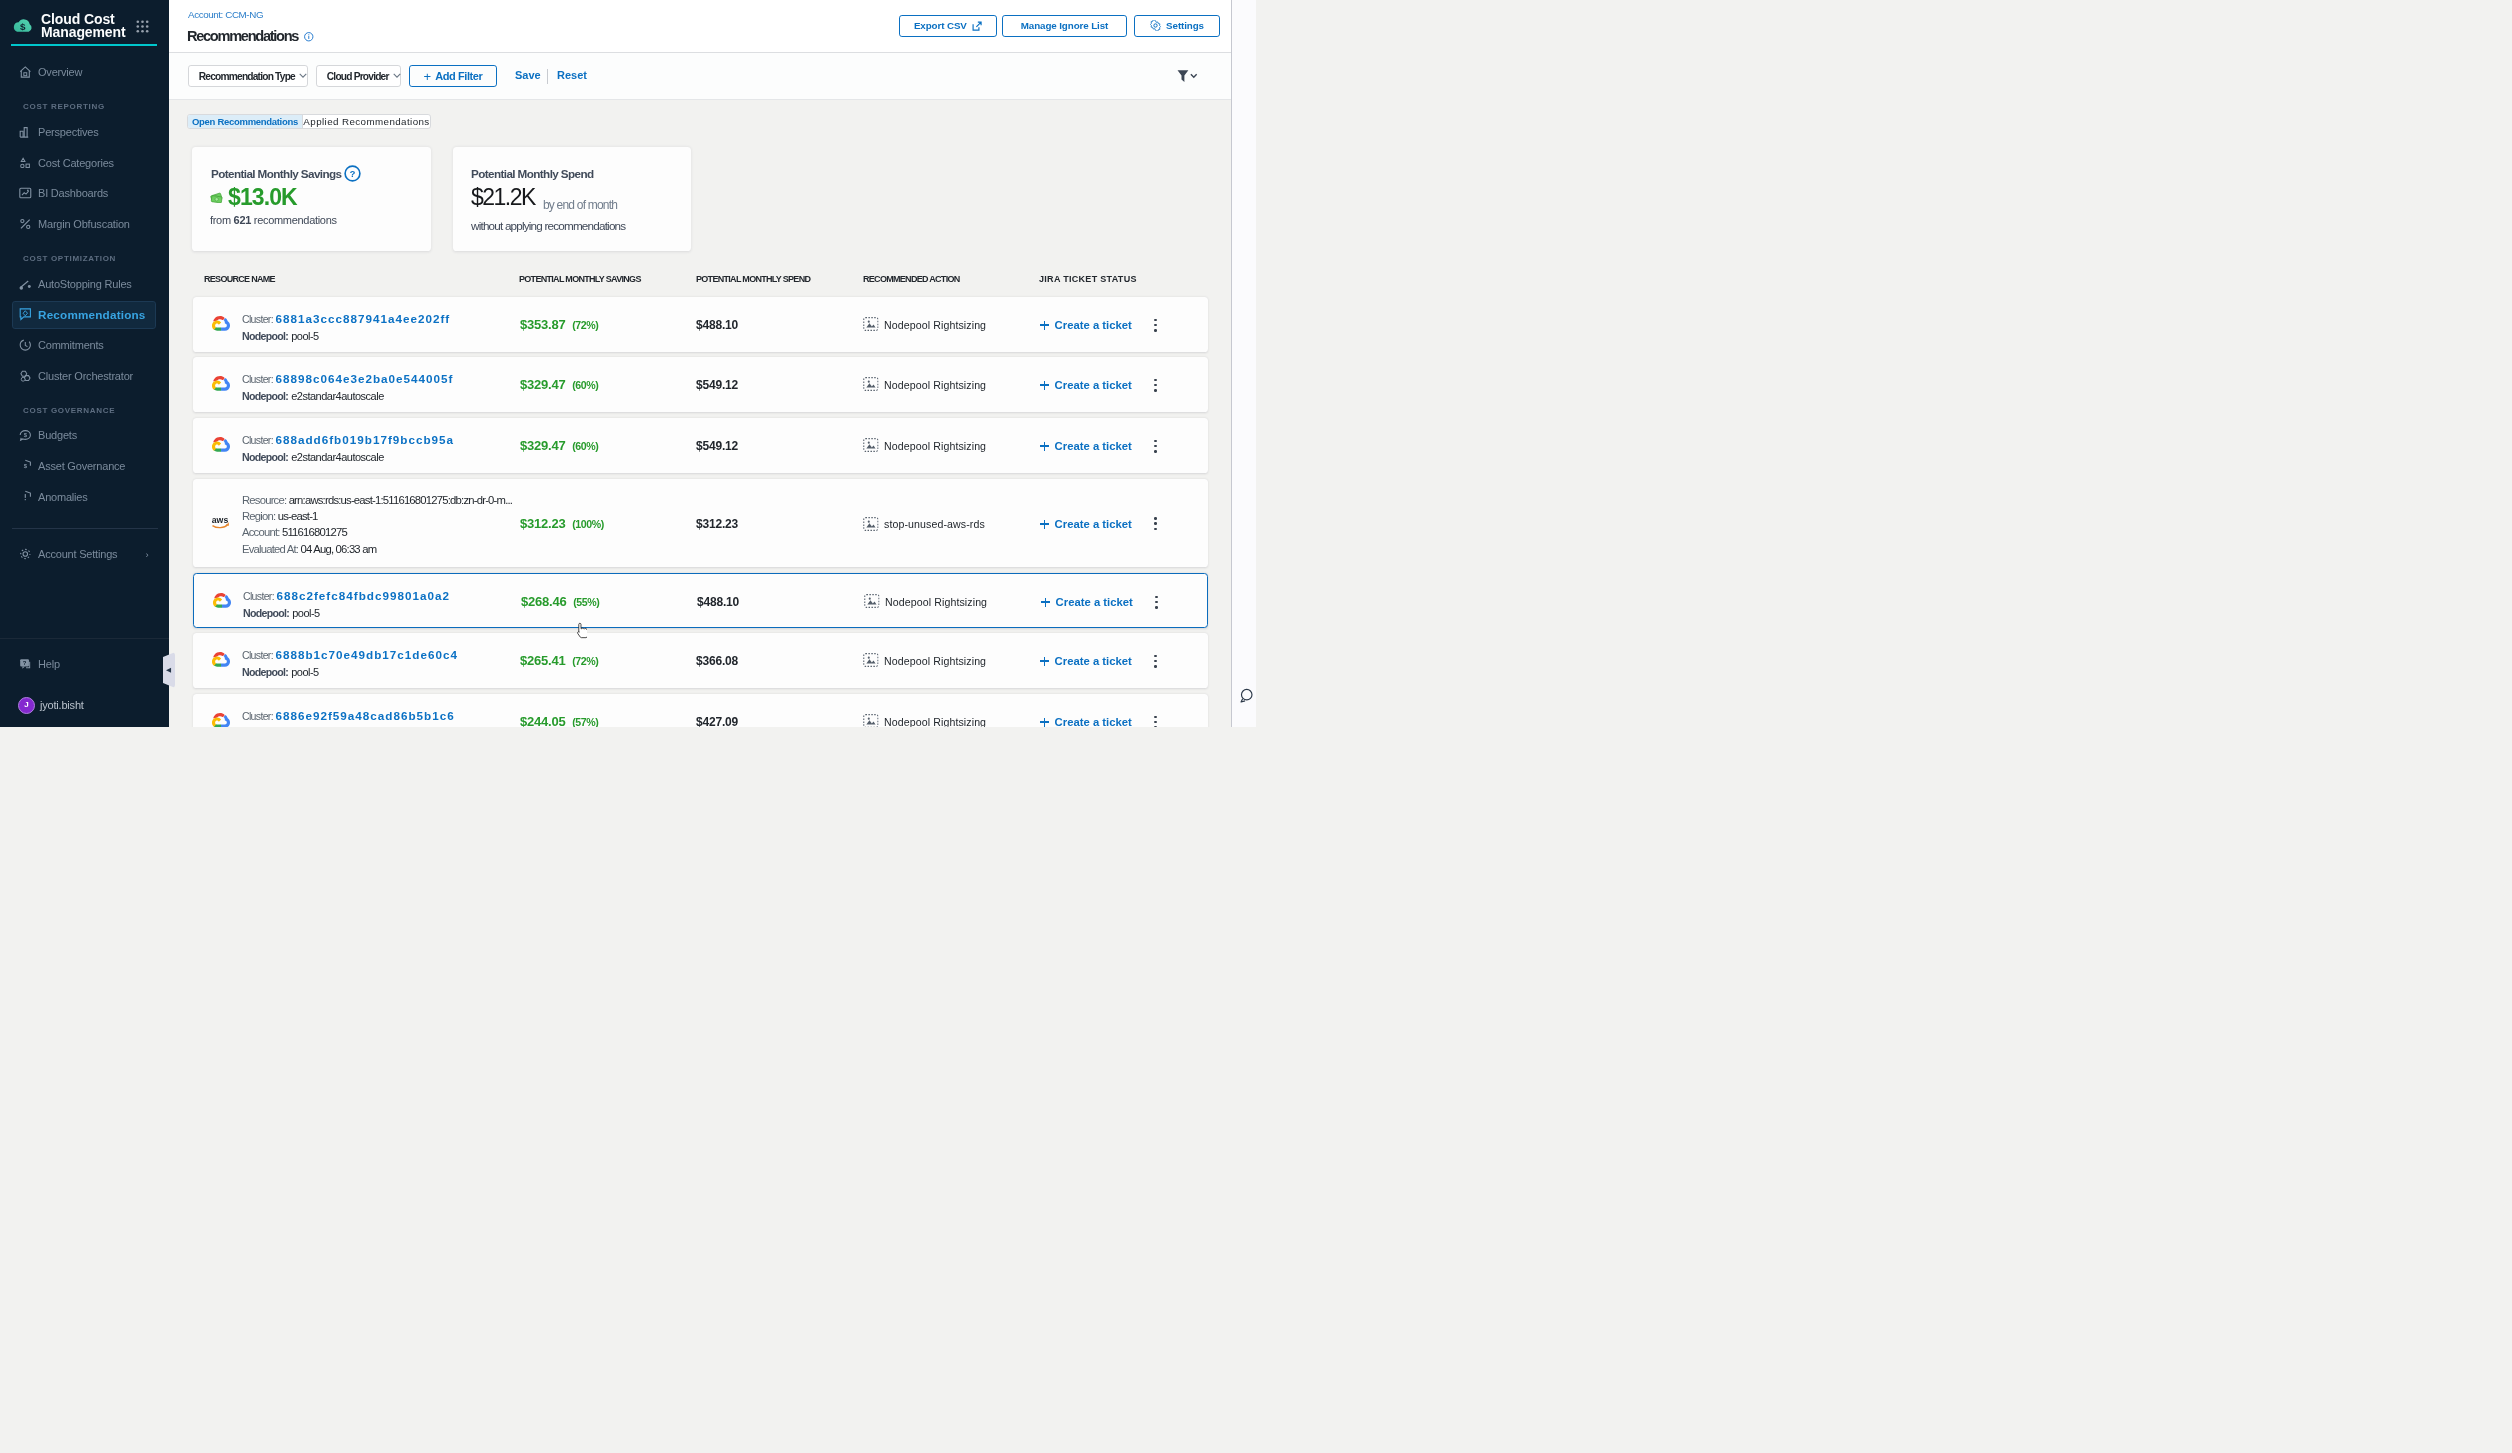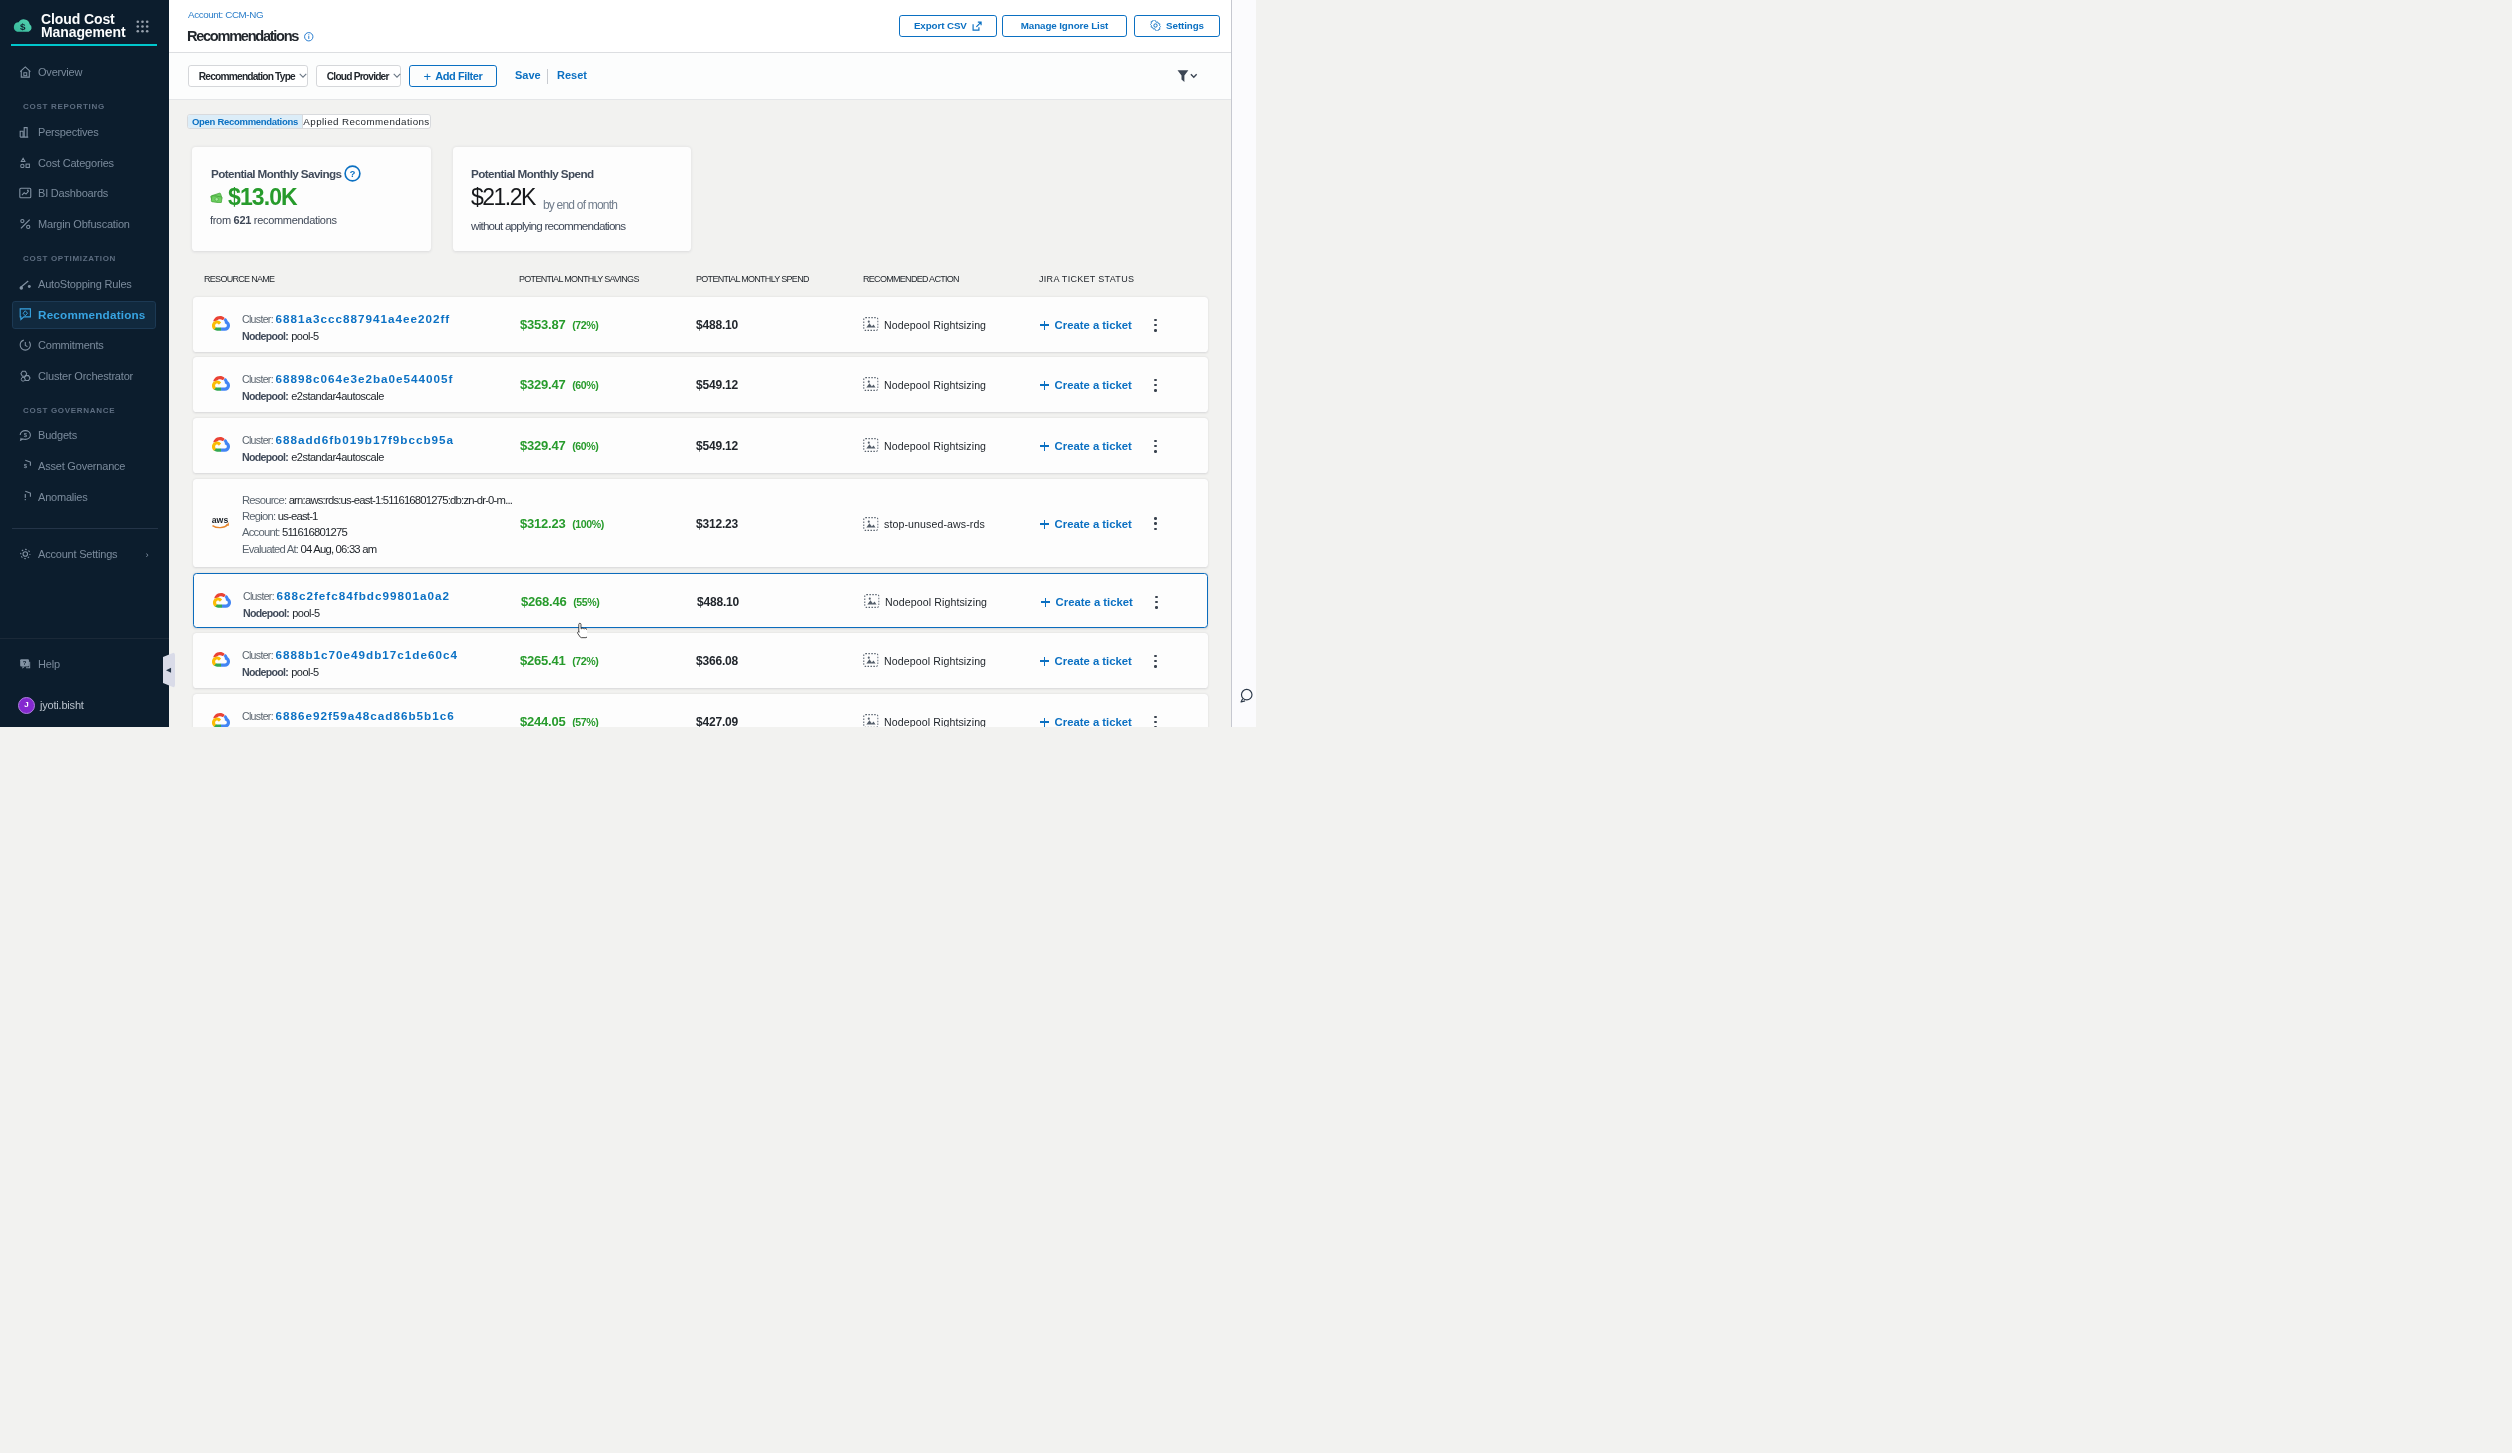--- a/index.html
+++ b/index.html
@@ -39,21 +39,21 @@
 
 #tabs { position:absolute; left:187px; top:114px; width:244px; height:15px; background:#fff; border:0.7px solid #d8dadd; border-radius:2.9px; display:flex; overflow:hidden; }
 #tabs .tab { height:100%; display:flex; align-items:center; justify-content:center; font-size:9.8px; color:#22272d; letter-spacing:0.4px; }
 #tabs .tab.on { background:#dcedf8; color:#0b70c2; font-weight:bold; border-right:0.7px solid #d8dadd; font-size:9.5px; letter-spacing:-0.3px; }
 
 
 .card { position:absolute; top:147px; height:104px; background:#fdfdfd; border-radius:3.6px; box-shadow:0 0.7px 2.9px rgba(50,50,70,0.12); }
 .cardtitle { position:absolute; font-size:11.7px; font-weight:bold; color:#414b5a; white-space:nowrap; letter-spacing:-0.6px; }
 
 
-.th { position:absolute; top:274px; font-size:9px; font-weight:normal; color:#22272d; letter-spacing:-0.7px; white-space:nowrap; }
+.th { position:absolute; top:274px; font-size:9px; font-weight:bold; color:#22272d; letter-spacing:-0.7px; white-space:nowrap; }
 .row { position:absolute; left:193px; width:1015px; height:55px; background:#fdfdfd; border-radius:3.6px; box-shadow:0 0.7px 2.2px rgba(50,50,70,0.14); }
 .row.hl { border:1.5px solid #0b6cbd; }
 .gcp { position:absolute; left:18px; width:19px; height:15.3px; }
 .cl1 { position:absolute; left:49px; top:15px; font-size:11.3px; color:#5c6670; white-space:nowrap; letter-spacing:-0.6px; }
 .row .awsl { letter-spacing:-0.8px; }
 .clab { font-size:10.6px; letter-spacing:-0.7px; }
 .cid { font-size:11.7px; letter-spacing:1px; font-weight:600; color:#0b71c4; }
 .cl2 .np { font-size:10.6px; font-weight:bold; letter-spacing:-0.7px; color:#414b5a; }
 .cl2 .pv { font-size:11px; letter-spacing:-0.5px; }
 .cl2 { position:absolute; left:49px; top:33px; font-size:11px; color:#22272d; white-space:nowrap; }

